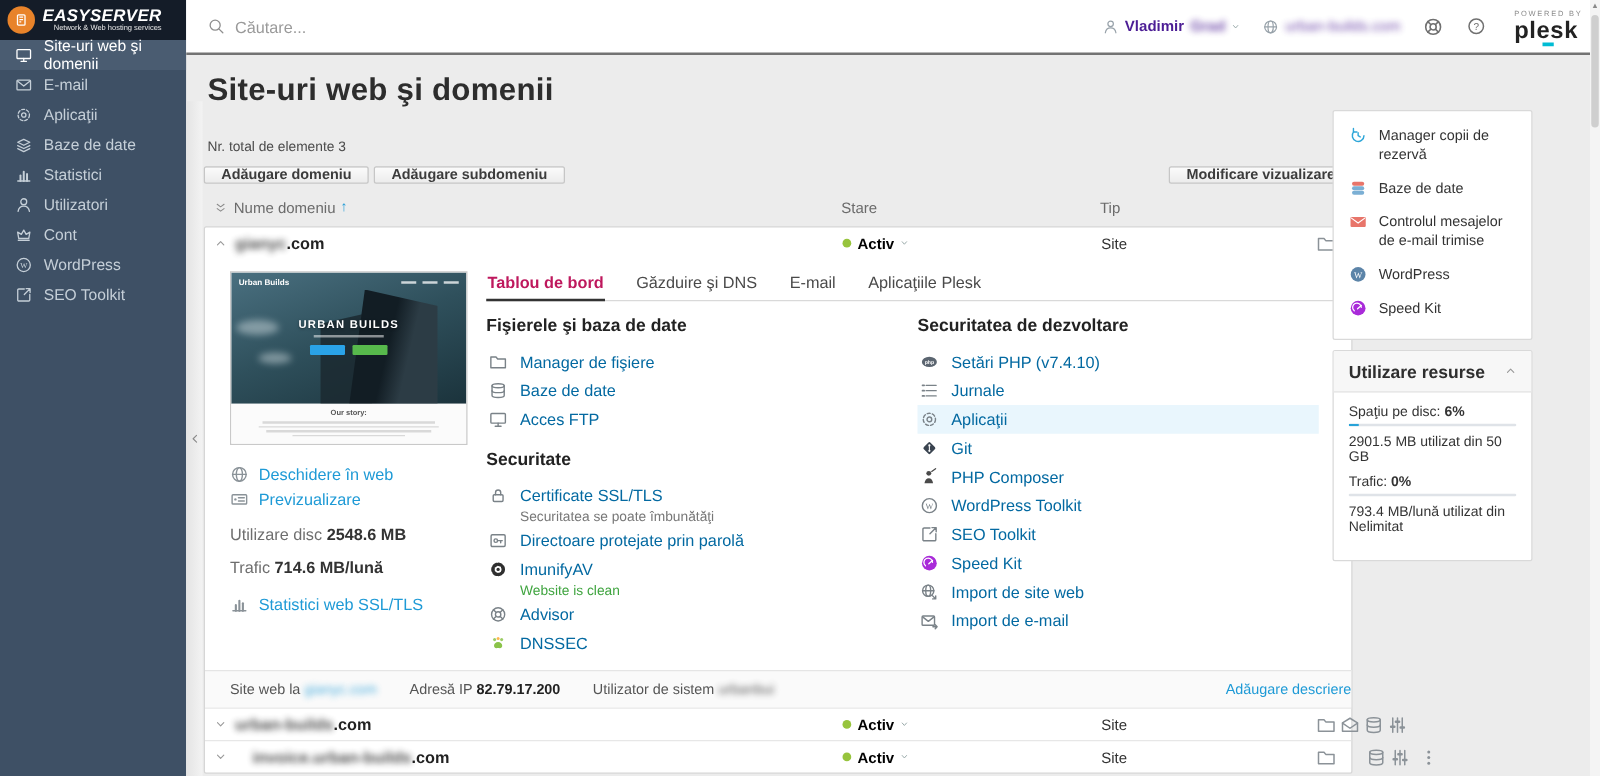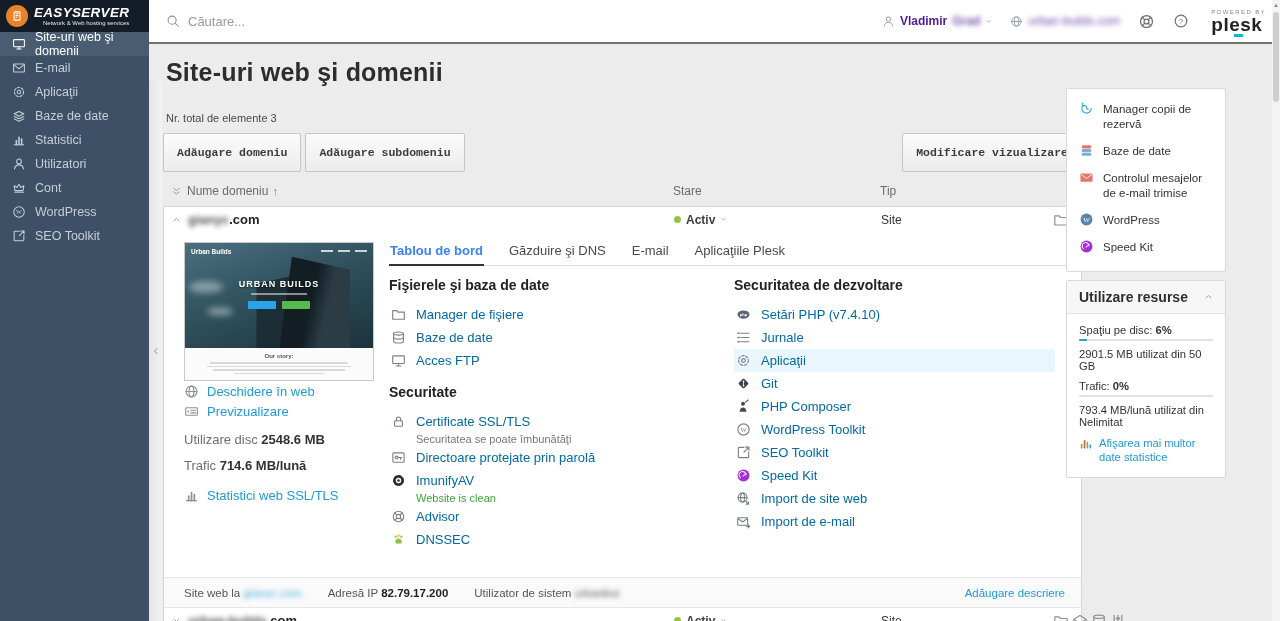--- a/index.html
+++ b/index.html
@@ -40,37 +40,37 @@
 
   .titlebar{padding:14px 0 11px 17px}
   .titlebar h1{font-size:25px;font-weight:600;color:#2d2d2d;letter-spacing:.2px}
 
   .handle{position:absolute;left:0;top:81px;bottom:0;width:13px;background:linear-gradient(90deg,#e4e4e4,#f3f3f3);display:flex;align-items:center;justify-content:center;color:#8a8a8a;cursor:pointer}
   .handle svg{width:8px;height:8px}
 
   .content{margin-left:14px;width:919px}
   .total{font-size:11px;color:#4a4a4a;margin:14px 0 0 3px}
   .actions{display:flex;gap:4px;margin-top:9px}
-  .btn{font-family:Liberation Mono, monospace;font-size:11.5px;font-weight:bold;color:#3c3c3c;background:linear-gradient(#fbfbfb,#ececec);border:1px solid #c6c6c6;border-radius:2px;padding:12px 13px;cursor:pointer}
+  .btn{font-family:Liberation Sans, sans-serif;font-size:11.5px;font-weight:bold;color:#3c3c3c;background:linear-gradient(#fbfbfb,#ececec);border:1px solid #c6c6c6;border-radius:2px;padding:0 13px;cursor:pointer}
   .btn-right{margin-left:auto}
 
   .thead{display:grid;grid-template-columns:16px 486px 207px 172px 1fr;align-items:center;padding-left:8px;height:30px;color:#6b6b6b;font-size:12px;margin-top:4px}
   .thead .expander{color:#8a8a8a;cursor:pointer;display:flex}
   .thead .sortable{cursor:pointer;display:flex;gap:4px;align-items:center}
   .sort-arrow{color:#1e9ad6;font-size:11px}
 
   .card{background:#fff;border:1px solid #d6d6d6;border-radius:2px}
   .rgrid{display:grid;grid-template-columns:16px 486px 207px 172px 1fr;align-items:center;padding-left:8px}
   .row-head{height:25px;font-size:13px}
   .row-sub{height:26px;border-top:1px solid #e7e7e7;font-size:13px}
   .chev{color:#9a9a9a;cursor:pointer;display:flex}
   .chev svg{width:9px;height:9px}
   .dname{font-weight:bold;color:#222;display:flex;align-items:center;cursor:pointer}
   .dname.indent{padding-left:14px}
-  .cell-status{display:flex;align-items:center;gap:5px;font-size:12px;color:#404040;font-weight:600;cursor:pointer}
+  .cell-status{display:flex;align-items:center;gap:5px;font-size:12px;color:#000000;font-weight:600;cursor:pointer}
   .dot{width:7px;height:7px;border-radius:50%;background:#97c43d;display:inline-block}
   .cell-type{font-size:12px;color:#333}
   .cell-icons{display:flex;justify-content:flex-end;align-items:center;gap:3px;padding-right:12px;color:#8b9298}
   .cell-icons svg{cursor:pointer}
   .cell-icons .kebab{margin-left:4px}
   .icon-spacer{width:18px;flex:none}
 
   
   .exp{display:flex;padding-top:8px}
   .exp-left{width:225px;padding:2px 0 0 20px;flex:none}
@@ -84,40 +84,40 @@
   .thumb-nav i{width:12px;height:1.5px;background:rgba(255,255,255,.75);display:block}
   .thumb-h{position:absolute;left:0;right:0;top:36px;text-align:center;color:#fff;font-size:9px;font-weight:bold;letter-spacing:1px;text-shadow:0 1px 2px rgba(0,0,0,.5)}
   .thumb-sub{position:absolute;left:35%;right:35%;top:50px;height:1.5px;background:rgba(255,255,255,.5)}
   .thumb-btns{position:absolute;left:0;right:0;top:58px;display:flex;justify-content:center;gap:6px}
   .thumb-btns i{width:28px;height:8px;border-radius:1px;display:block}
   .tb-blue{background:#2aa3e8}.tb-green{background:#57b94c}
   .thumb-white{position:absolute;left:0;right:0;top:105px;bottom:0;background:#fbfbfb}
   .story{font-size:6px;font-weight:bold;color:#555;text-align:center;margin-top:5px}
   .story-lines{margin:3px auto 0;width:80%}
   .story-lines i{display:block;height:1.5px;background:#d9d9d9;margin:0 auto 2px}
-  .exp-links{margin-top:0}
+  .exp-links{margin-top:13px}
   .exp-link{display:flex;align-items:center;gap:8px;height:20px;font-size:13px;cursor:pointer}
   .exp-link svg{color:#8a9298;width:15px;height:15px}
   .exp-stat{font-size:13px;color:#6e6e6e;margin-top:11px}
   .exp-stat b{color:#333;font-weight:bold}
   .exp-main{flex:1;padding-right:12px}
   .tabs{display:flex;gap:24px;border-bottom:1px solid #d9d9d9}
   .tab{font-size:13px;color:#4a4a4a;padding:3px 1px 6px;cursor:pointer}
-  .tab.active{font-weight:bold;color:#3b82f6;border-bottom:2px solid #333;margin-bottom:-1px}
+  .tab.active{font-weight:bold;color:#be185d;border-bottom:2px solid #333;margin-bottom:-1px}
   .cols{display:grid;grid-template-columns:345px 1fr;padding-top:11px}
   .sec-title{font-size:14px;font-weight:bold;color:#222;height:20px;margin-bottom:6px}
   .sec-title.mt{margin-top:12px}
   .ditem{display:flex;align-items:center;gap:10px;height:23px;font-size:13px;color:#0369a1;cursor:pointer;padding-left:2px}
   .ditem svg{color:#7a8288;width:15px;height:15px}
   .ditem.hl{background:#e9f6fd;margin-right:14px}
   .dsub{margin-left:27px;font-size:11px;height:13px;line-height:12px}
   .dsub.gray{color:#777}
   .dsub.green{color:#3fa43f}
 
-  .exp-footer{border-top:1px solid #e5e5e5;background:#fafafa;height:30px;display:flex;align-items:center;gap:26px;padding:0 16px 0 20px;font-size:11.5px;color:#555;margin-top:26px}
+  .exp-footer{border-top:1px solid #e5e5e5;background:#fafafa;height:30px;display:flex;align-items:center;gap:26px;padding:0 0 0 20px;font-size:11.5px;color:#555;margin-top:10px}
   .exp-footer b{color:#222}
   .exp-footer .right{margin-left:auto;font-size:11.5px}
 
   
   .rightcol{position:absolute;left:917px;top:88px;width:160px}
   .panel{background:#fff;border:1px solid #d9d9d9;border-radius:2px}
   .tools{padding:13px 12px 4px}
   .tool{display:flex;gap:9px;margin-bottom:12px;font-size:11.5px;color:#333;line-height:1.3;cursor:pointer;align-items:flex-start}
   .tool svg{width:15px;height:15px;margin-top:-1px}
   .panel.res{margin-top:8px}
@@ -816,26 +816,20 @@
         <div class="res-line"><span>Spaţiu pe disc:</span> <b>6%</b></div>
         <div class="bar">
             <i style="width:6%"></i>
           </div>
         <div class="res-detail">2901.5 MB utilizat din 50 GB</div>
         <div class="res-line"><span>Trafic:</span> <b>0%</b></div>
         <div class="bar">
             <i style="width:0%"></i>
           </div>
         <div class="res-detail">793.4 MB/lună utilizat din Nelimitat</div>
-        <div class="res-link">
-            <svg class="ic">
-              <use href="#i-stats-color"></use>
-            </svg>
-            <span class="link">Afişarea mai multor date statistice</span>
-          </div>
       </div>
     </div>
   </aside>
 
   <div class="scrollstrip">
     <span class="arr">▲</span>
     <span class="thumb-bar"></span>
   </div>
 
 </div>

